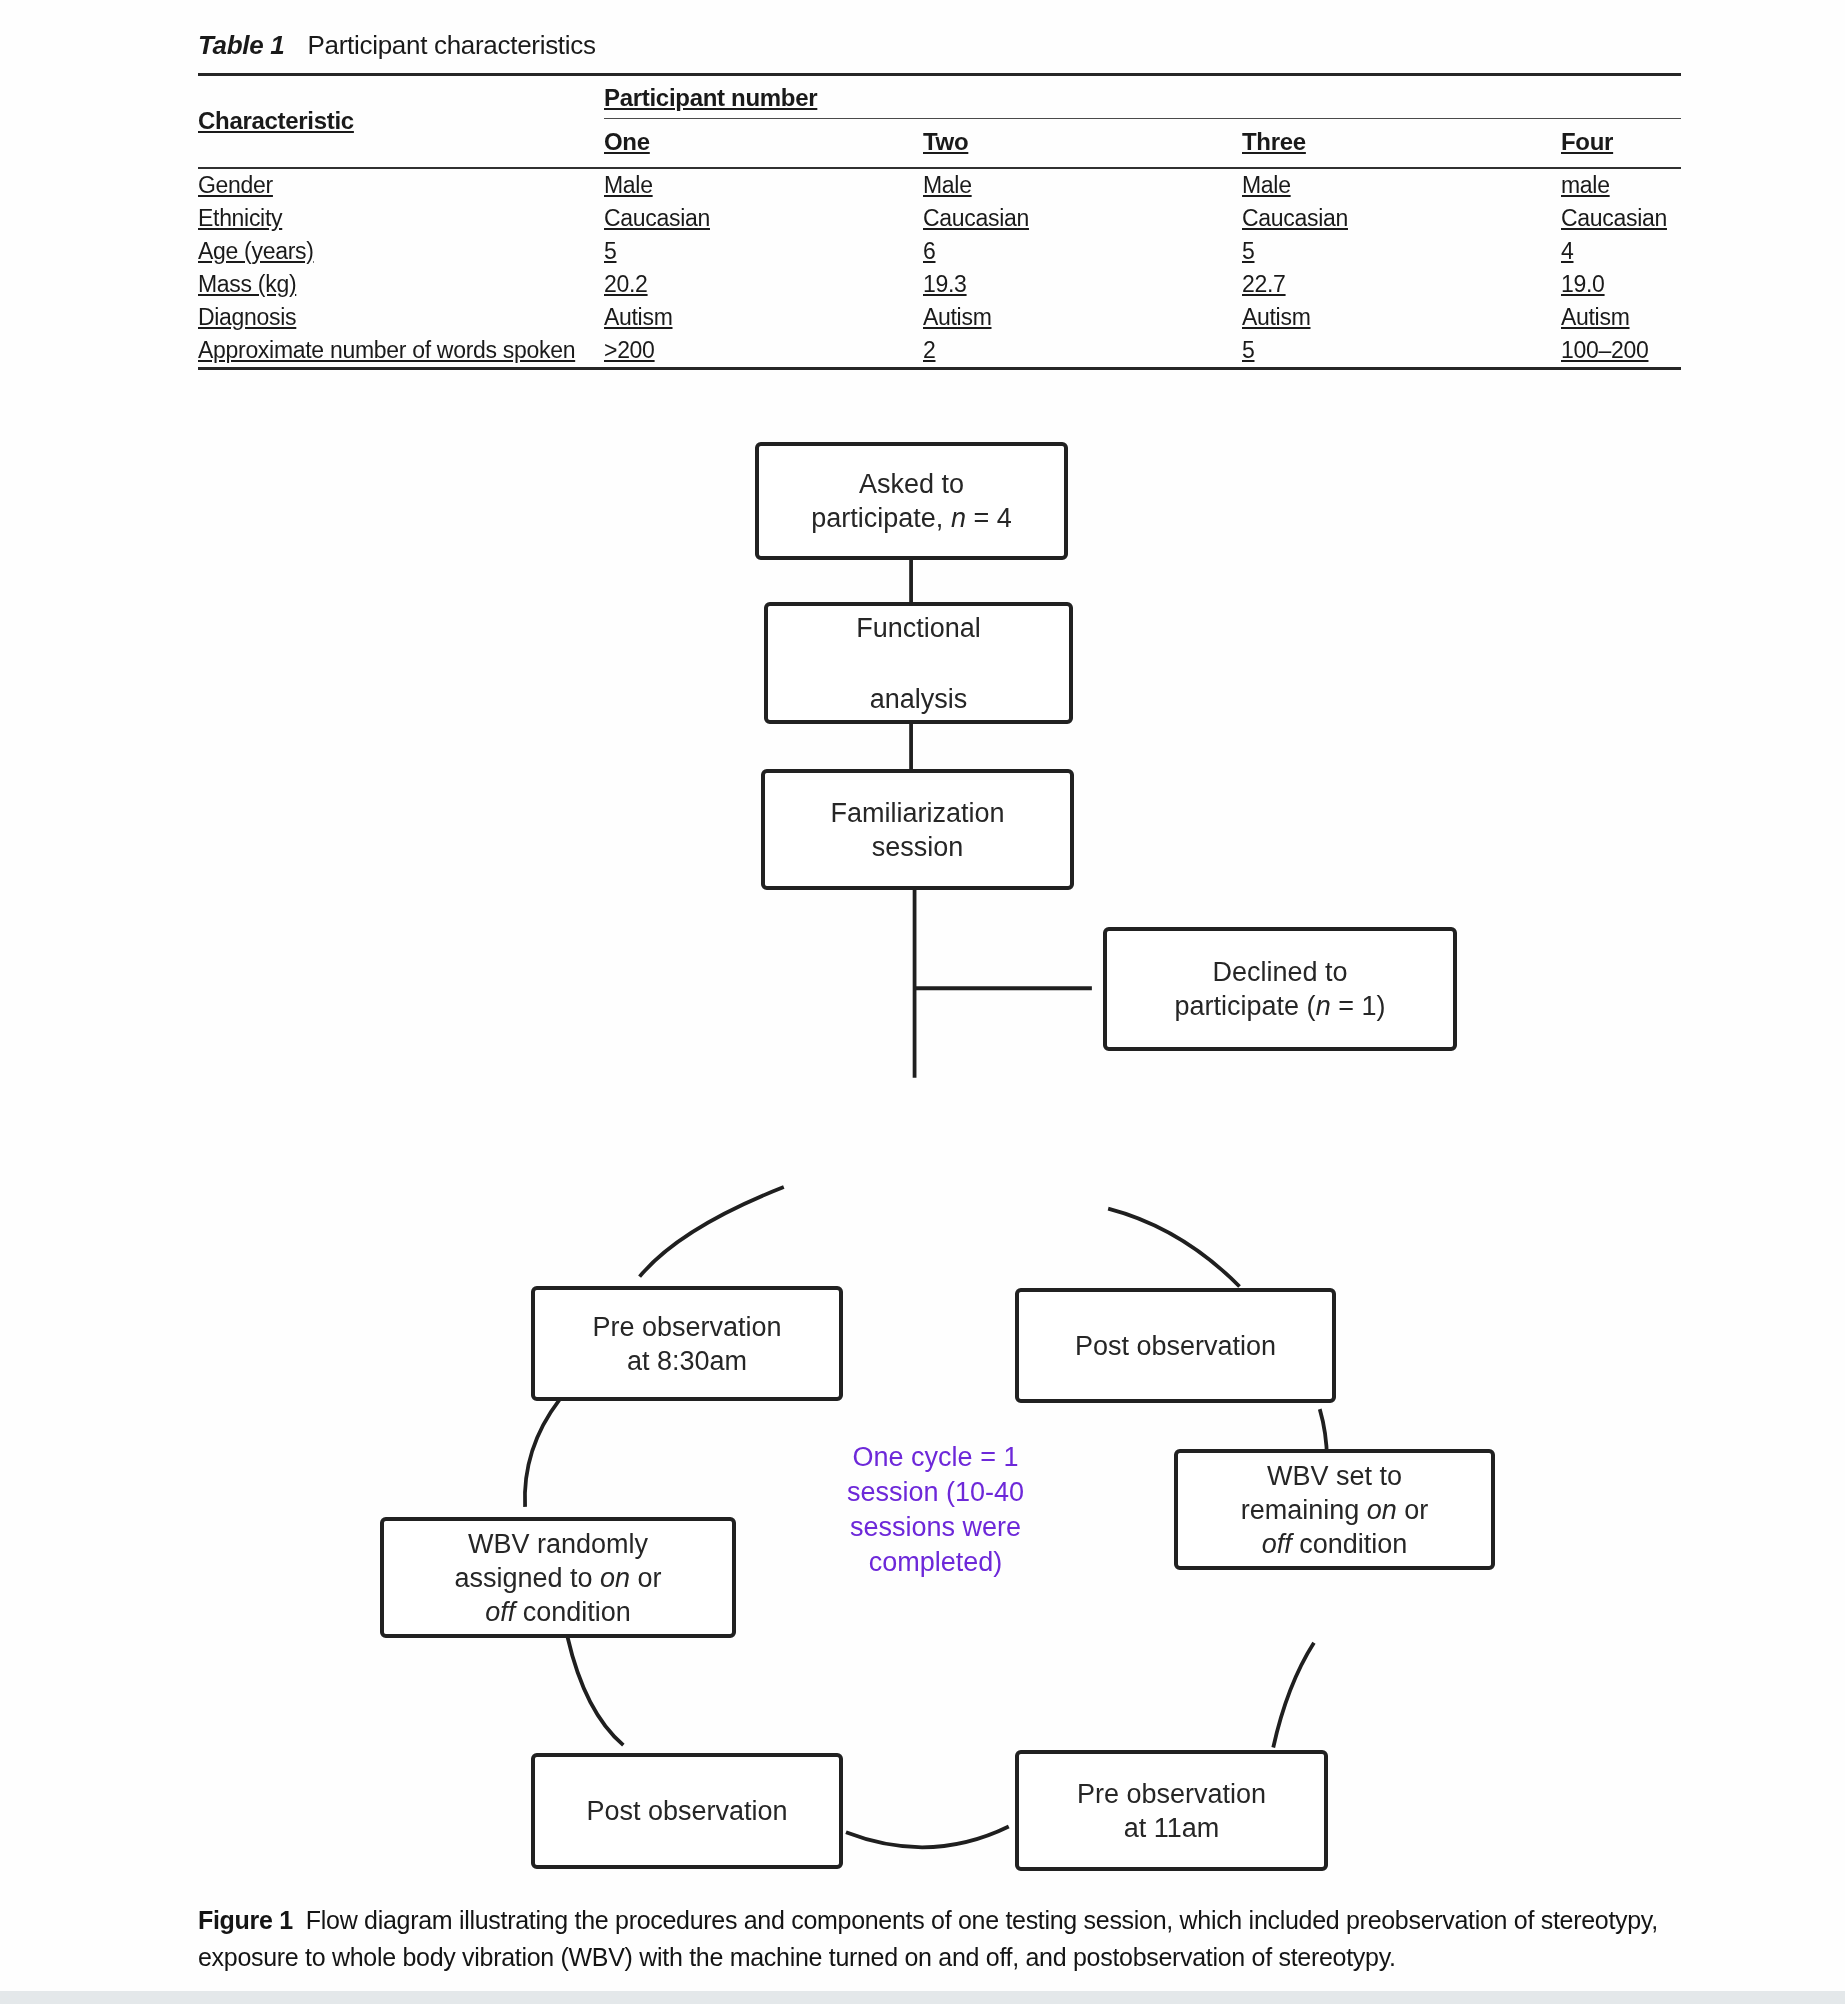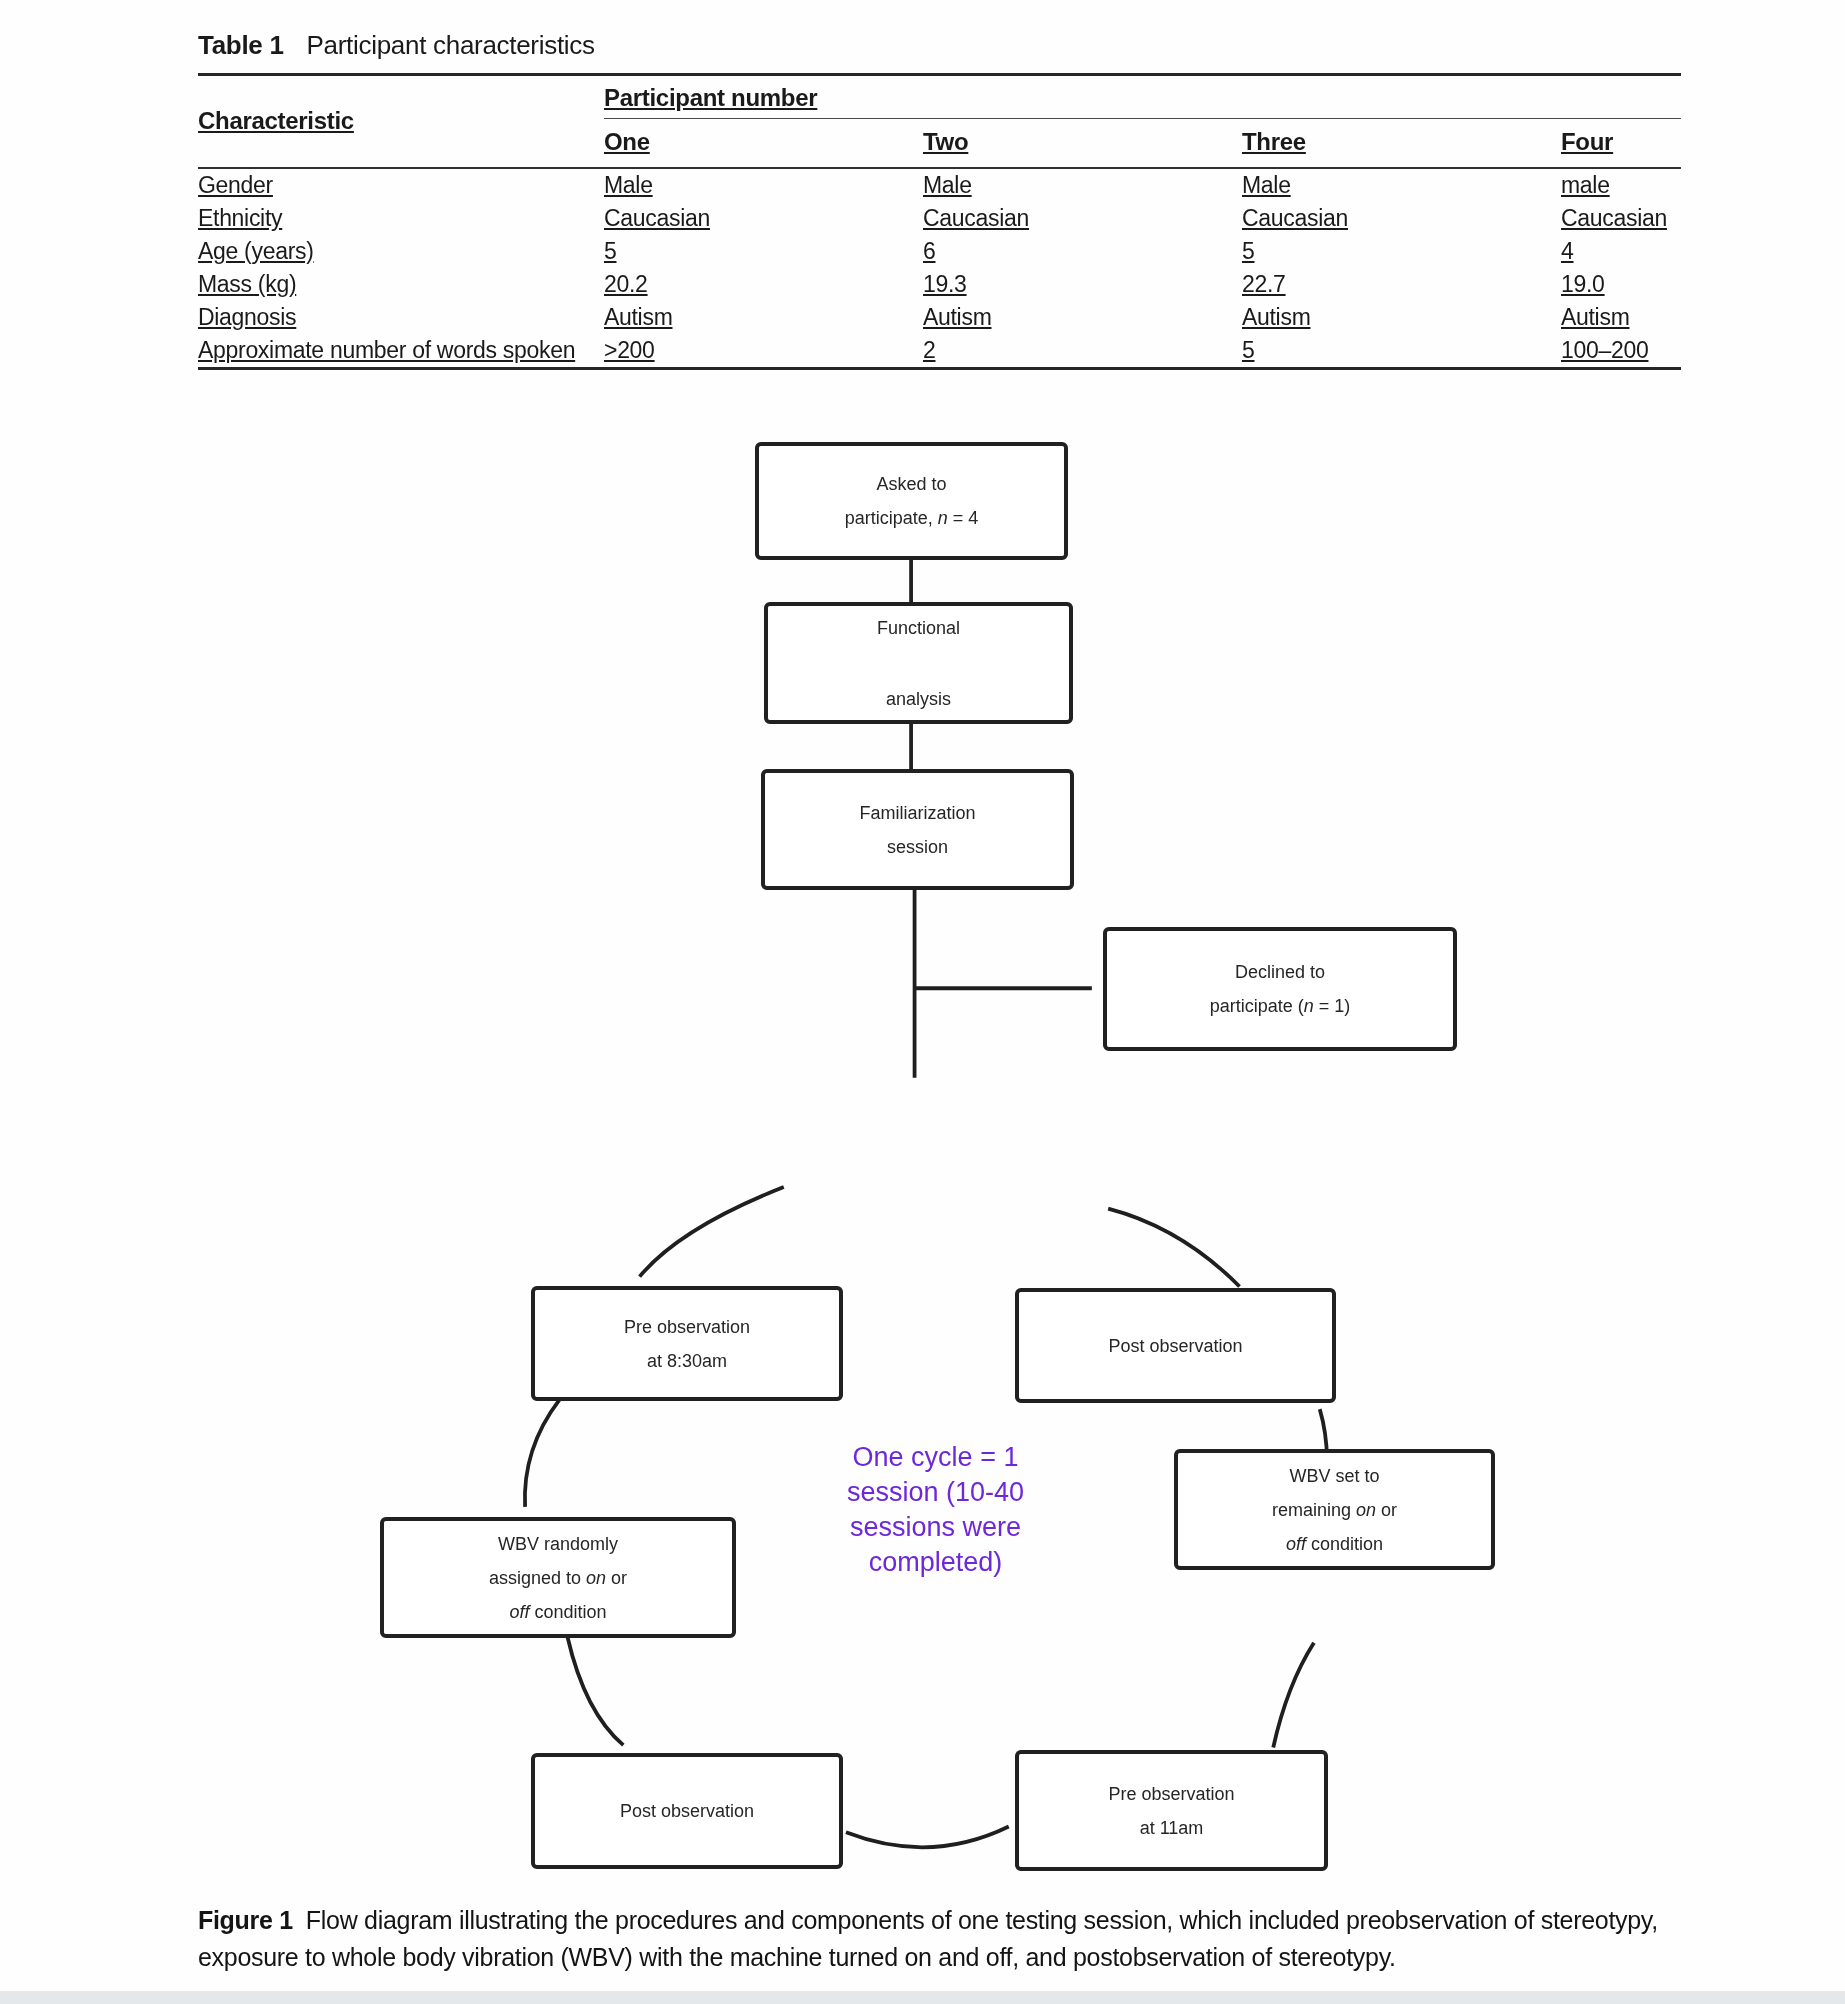--- a/index.html
+++ b/index.html
@@ -2,34 +2,34 @@
 <html style="font-size:9.3px"><head>
 <meta charset="utf-8">
 <style>
   html,body { margin:0; padding:0; background:#ffffff; }
   .page {
     position:relative; width:1846px; height:2005px; background:#fefefe;
     font-family:"Liberation Sans", sans-serif; color:#1a1a1a; overflow:hidden;
   }
   
   .tbl-title { position:absolute; left:198px; top:30px; font-size:26px; letter-spacing:-0.3px; }
-  .tbl-title .lab { font-weight:bold; margin-right:23px; }
+  .tbl-title .lab { font-weight:bold; margin-right:23px;font-style:italic; }
   .ptable { position:absolute; left:198px; top:73px; width:1483px;
             border-top:3.5px solid #262626; border-bottom:3.5px solid #262626;text-decoration:underline; }
   .thead { display:grid; grid-template-columns:406px 319px 319px 319px auto;
            border-bottom:2.3px solid #303030; font-weight:bold; font-size:24px; letter-spacing:-0.3px; }
   .th-char  { grid-column:1; grid-row:1 / 3; align-self:center; }
   .th-group { grid-column:2 / 6; grid-row:1; padding:8.1px 0 5.8px; border-bottom:1.7px solid #4a4a4a; }
   .th-col   { grid-row:2; padding:9.3px 0 10.5px; }
   .tbody { display:grid; grid-template-columns:406px 319px 319px 319px auto; font-size:23px; letter-spacing:-0.3px; }
   .tbody > div { height:33px; display:flex; align-items:center; white-space:nowrap; }
   
   .dbox { position:absolute; box-sizing:border-box; border:4.1px solid #212121; border-radius:5.8px;
           background:#ffffff; display:flex; flex-direction:column; justify-content:center;
-          align-items:center; text-align:center; font-size:18px; line-height:34px;
+          align-items:center; text-align:center; font-size:27px; line-height:34px;
           color:#262626; z-index:2; }
   .iv { font-style:italic; }
   .center-note { position:absolute; width:267px; text-align:center; font-size:27px;
                  line-height:35px; color:#6d28d9; z-index:2; }
   .arrows { position:absolute; left:0; top:0; z-index:1; }
   .arrows path { stroke:#1f1f1f; stroke-width:6.5; fill:none; }
   
   .caption { position:absolute; left:198px; top:1902px; width:1511px;
              font-size:25px; line-height:37px; letter-spacing:-0.3px; color:#141414; }
   .caption .lab { font-weight:bold; margin-right:13px; }

